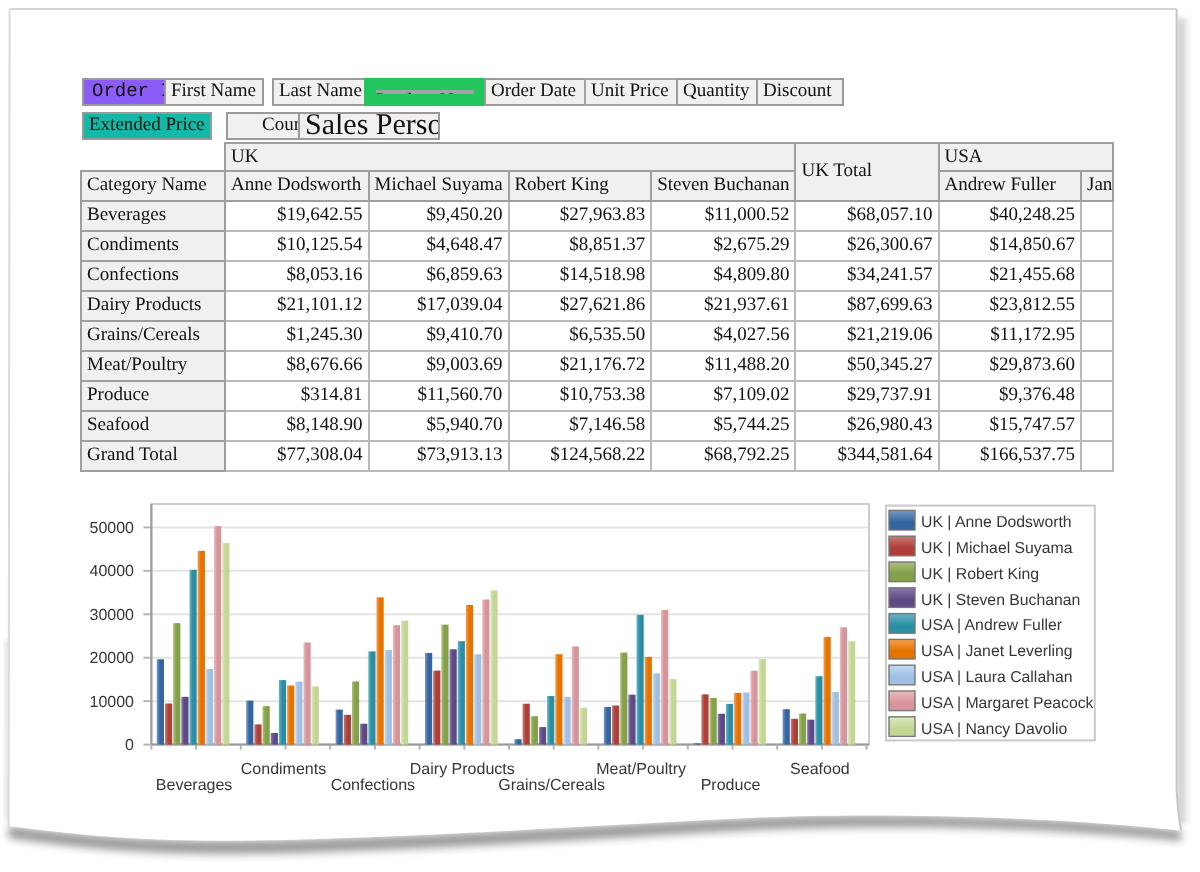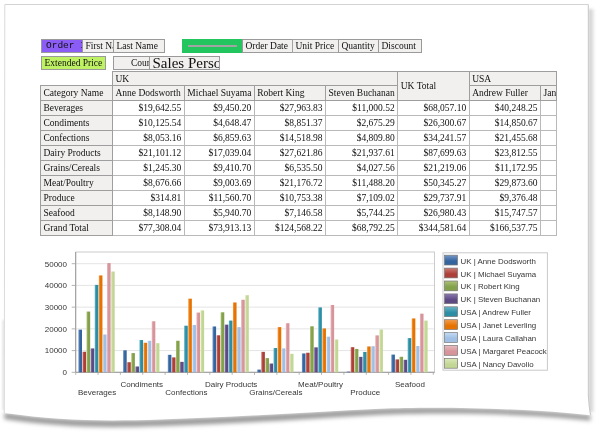--- a/index.html
+++ b/index.html
@@ -29,27 +29,27 @@
 <rect x="588.8" y="9" width="6.5" height="403" fill="url(#rsh)" filter="url(#blur1)"></rect>
 <rect x="2.7" y="320" width="1.8" height="90" fill="#d8d8d8" filter="url(#blur3)"></rect>
 <path d="M4.3 413 C 60 420.5, 100 421.5, 160 419.5 C 240 417, 310 412, 380 408.8 C 430 406.6, 520 407.5, 590.5 415.3 L 590.5 420.5 C 520 412.5, 430 412.6, 380 414.8 C 310 418.5, 240 423.5, 160 426 C 100 428, 60 427, 4.3 419 Z" fill="#979797" filter="url(#blur2)"></path>
 <path d="M4.8 4.5 L 588.3 4.5 L 588.3 395 C 588.7 402, 589.4 409, 590.5 415.3 C 520 407.5, 430 406.6, 380 408.8 C 310 412, 240 417, 160 419.5 C 100 421.5, 60 420.5, 4.3 413 Z" fill="#ffffff"></path>
 <path d="M4.8 4.5 L 588.3 4.5" stroke="#d4d4d4" stroke-width="1" fill="none"></path>
 <path d="M4.8 4.5 L 4.3 413" stroke="#dadada" stroke-width="1" fill="none"></path>
 <path d="M588.3 4.5 L 588.3 395 C 588.7 402, 589.4 409, 590.5 415.3" stroke="#c6c6c6" stroke-width="1" fill="none"></path>
 </svg>
 <div style="position:absolute;left:41px;top:38.5px;width:42.0px;height:14.8px;box-sizing:border-box;border:1px solid #9a9a9a;background:#8b5cf6;font-family:Liberation Mono, monospace;font-size:9.5px;color:#111;line-height:12.8px;padding-left:4px;white-space:nowrap;overflow:hidden">Order ID</div>
     <div style="position:absolute;left:82px;top:38.5px;width:50.0px;height:14.8px;box-sizing:border-box;border:1px solid #9a9a9a;background:#f1f0ef;font-family:'Liberation Serif',serif;font-size:9.5px;color:#111;line-height:12.8px;padding-left:2.5px;white-space:nowrap;overflow:hidden">First Name</div>
-    <div style="position:absolute;left:113px;top:38.5px;width:52.0px;height:14.8px;box-sizing:border-box;border:1px solid #9a9a9a;background:#f1f0ef;font-family:'Liberation Serif',serif;font-size:9.5px;color:#111;line-height:12.8px;padding-left:2.5px;white-space:nowrap;overflow:hidden">Last Name</div>
+    <div style="position:absolute;left:136px;top:38.5px;width:52.0px;height:14.8px;box-sizing:border-box;border:1px solid #9a9a9a;background:#f1f0ef;font-family:'Liberation Serif',serif;font-size:9.5px;color:#111;line-height:12.8px;padding-left:2.5px;white-space:nowrap;overflow:hidden">Last Name</div>
     <div style="position:absolute;left:182px;top:38.5px;width:61.0px;height:14.8px;box-sizing:border-box;border:6px solid #22c55e;background:#a3a3a3;font-family:'Liberation Serif',serif;font-size:9.5px;color:#111;line-height:12.8px;padding-left:0;white-space:nowrap;overflow:hidden">Product Name</div>
     <div style="position:absolute;left:242px;top:38.5px;width:51.0px;height:14.8px;box-sizing:border-box;border:1px solid #9a9a9a;background:#f1f0ef;font-family:'Liberation Serif',serif;font-size:9.5px;color:#111;line-height:12.8px;padding-left:2.5px;white-space:nowrap;overflow:hidden">Order Date</div>
     <div style="position:absolute;left:292px;top:38.5px;width:47.0px;height:14.8px;box-sizing:border-box;border:1px solid #a3a3a3;background:#f1f0ef;font-family:'Liberation Serif',serif;font-size:9.5px;color:#111;line-height:12.8px;padding-left:2.5px;white-space:nowrap;overflow:hidden">Unit Price</div>
     <div style="position:absolute;left:338px;top:38.5px;width:52px;height:14.8px;box-sizing:border-box;border:1px solid #9a9a9a;background:#f1f0ef;font-family:'Liberation Serif',serif;font-size:9.5px;color:#111;line-height:12.8px;padding-left:2.5px;white-space:nowrap;overflow:hidden">Quantity</div>
     <div style="position:absolute;left:378px;top:38.5px;width:44.0px;height:14.8px;box-sizing:border-box;border:1px solid #9a9a9a;background:#f1f0ef;font-family:'Liberation Serif',serif;font-size:9.5px;color:#111;line-height:12.8px;padding-left:2.5px;white-space:nowrap;overflow:hidden">Discount</div>
-    <div style="position:absolute;left:41px;top:56px;width:65.0px;height:14px;box-sizing:border-box;border:1px solid #9a9a9a;background:#bef264;font-family:'Liberation Serif',serif;font-size:9.5px;color:#111;line-height:12px;padding-left:2.5px;white-space:nowrap;overflow:hidden">Extended Price</div>
+    <div style="position:absolute;left:41px;top:56px;width:65.0px;height:14px;box-sizing:border-box;border:1px solid #9a9a9a;background:#14b8a6;font-family:'Liberation Serif',serif;font-size:9.5px;color:#111;line-height:12px;padding-left:2.5px;white-space:nowrap;overflow:hidden">Extended Price</div>
     <div style="position:absolute;left:113px;top:56px;width:37.0px;height:14px;box-sizing:border-box;border:1px solid #9a9a9a;background:#f1f0ef;font-family:'Liberation Serif',serif;font-size:9.5px;color:#111;line-height:12px;padding-left:17px;white-space:nowrap;overflow:hidden">Country</div>
     <div style="position:absolute;left:149px;top:56px;width:71px;height:14px;box-sizing:border-box;border:1px solid #9a9a9a;background:#f1f0ef;font-family:'Liberation Serif',serif;font-size:15px;color:#111;line-height:12px;padding-left:2.5px;white-space:nowrap;overflow:hidden">Sales Person</div>
 <table style="position:absolute;left:40px;top:71.4px;border-collapse:collapse;table-layout:fixed;font-family:'Liberation Serif',serif;font-size:9.5px;color:#111;width:515.5px">
 <colgroup>
         <col style="width:72.0px">
         <col style="width:71.8px">
         <col style="width:69.9px">
         <col style="width:71.4px">
         <col style="width:72.1px">
         <col style="width:71.5px">

